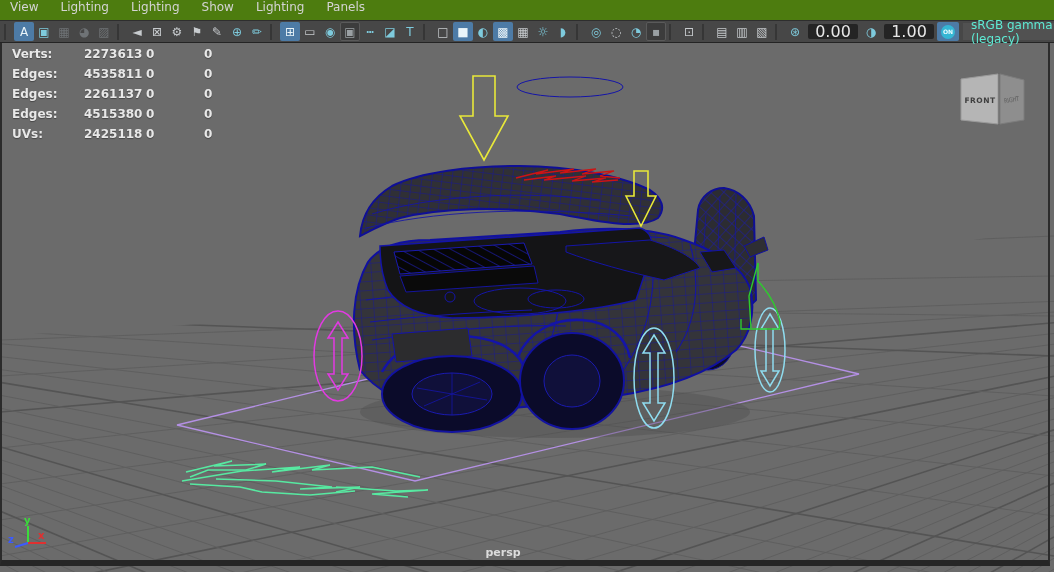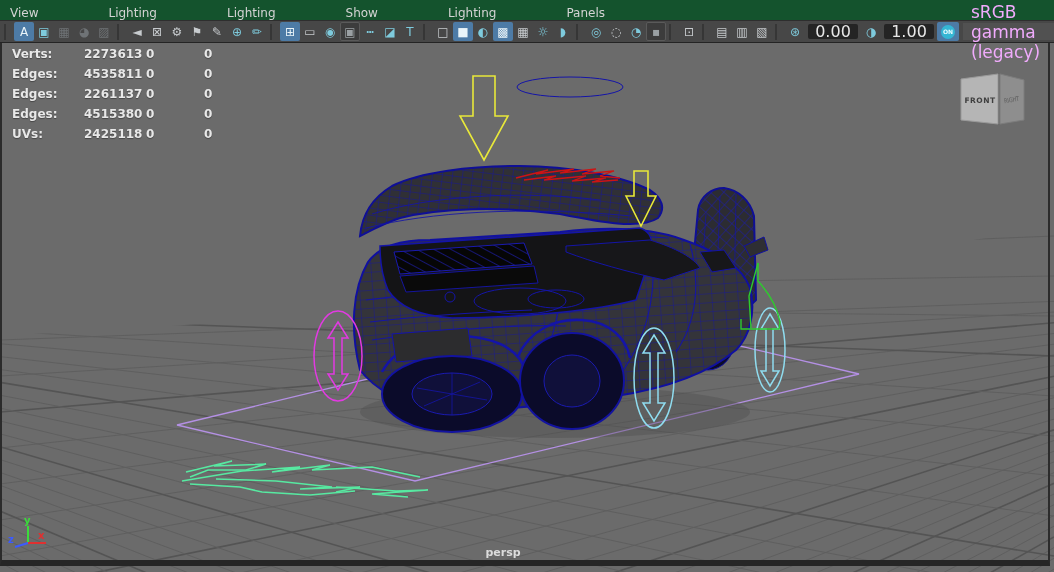--- a/index.html
+++ b/index.html
@@ -1,43 +1,43 @@
 <!DOCTYPE html>
 <html style="--bg: #6b6b6b; --grid: #5f5f5f; --gridMajor: #545454; --navy: #1414a8; --accent: #4d7ba6; --teal: #7ecbdd; --yellow: #e8e83a; --red: #cc1414; --cyan: #8fdcef; --magenta: #e23ae2; --green: #2ecb2e; --mint: #57e9a1; --violet: #b490e4;"><head>
 <meta charset="utf-8">
 <style>
   html,body{margin:0;padding:0;}
   body{width:1054px;height:572px;overflow:hidden;position:relative;
        background:var(--bg,#6b6b6b);
        font-family:"DejaVu Sans","Liberation Sans",sans-serif;}
   
   .topbars{position:absolute;top:0;left:0;width:1054px;z-index:5;}
-  .menubar{height:20px;background:#14532d;display:flex;align-items:flex-end;
-           padding-left:10px;border-bottom:1px solid #2e2e2e;gap:48px;}
+  .menubar{height:20px;background:#4d7c0f;display:flex;align-items:flex-start;
+           padding-left:10px;border-bottom:1px solid #2e2e2e;}
   .menu-item{color:#d4d4d4;font-size:12px;padding:0 12px 0 0;margin-right:10px;cursor:default;}
   .toolbar{height:21px;background:#474747;display:flex;align-items:center;
            border-bottom:1px solid #242424;padding-left:1px;}
   .tb-sep{width:6px;height:16px;border-left:2px solid #363636;margin:0 2px 0 3px;}
   .tb-group{display:flex;align-items:center;}
   .tb-btn{width:20px;height:19px;display:flex;align-items:center;justify-content:center;
           font-size:12px;line-height:1;border-radius:2px;margin:0;cursor:default;}
   .tb-btn.normal{color:#c7cbce;}
   .tb-btn.on{color:#7ecbdd;}
   .tb-btn.disabled{color:#70747
 
 7;color:#6f7376;}
   .tb-btn.active{background:var(--accent,#4d7ba6);color:#eaf5fa;}
   .tb-btn.pressed{background:#3c3c3c;border:1px solid #5a5a5a;color:#9aa0a3;width:18px;height:17px;}
   .tb-field{width:50px;height:15px;background:#242424;color:#e8e8e8;font-size:16px;
             display:flex;align-items:center;justify-content:center;border-radius:2px;margin:0 3px;}
   .tb-on{width:22px;height:19px;background:var(--accent,#4d7ba6);border-radius:2px;
          display:flex;align-items:center;justify-content:center;margin-right:2px;}
   .on-circle{width:14px;height:14px;border-radius:50%;background:#35b6d4;color:#eafcff;
              font-size:6px;font-weight:bold;display:flex;align-items:center;justify-content:center;}
-  .tb-view-transform{flex:1;height:17px;background:#515151;color:#f0abfc;font-size:17px;
+  .tb-view-transform{flex:1;height:17px;background:#515151;color:#5eead4;font-size:12px;
                      display:flex;align-items:center;padding-left:8px;margin-left:2px;}
   
   .vp-frame{position:absolute;top:42px;left:0;width:1050px;height:524px;z-index:4;
             border-left:2px solid #2b2b2b;border-right:2px solid #2b2b2b;
             border-bottom:6px solid #262626;pointer-events:none;box-sizing:border-box;}
   
   .hud{position:absolute;top:44px;left:12px;z-index:3;color:#e8e8e8;font-size:12px;
        font-weight:bold;text-shadow:0 1px 1px rgba(0,0,0,.35);}
   .hud-row{display:grid;grid-template-columns:72px 62px 58px 64px;height:20px;align-items:center;}
   .hud-row .num{}

